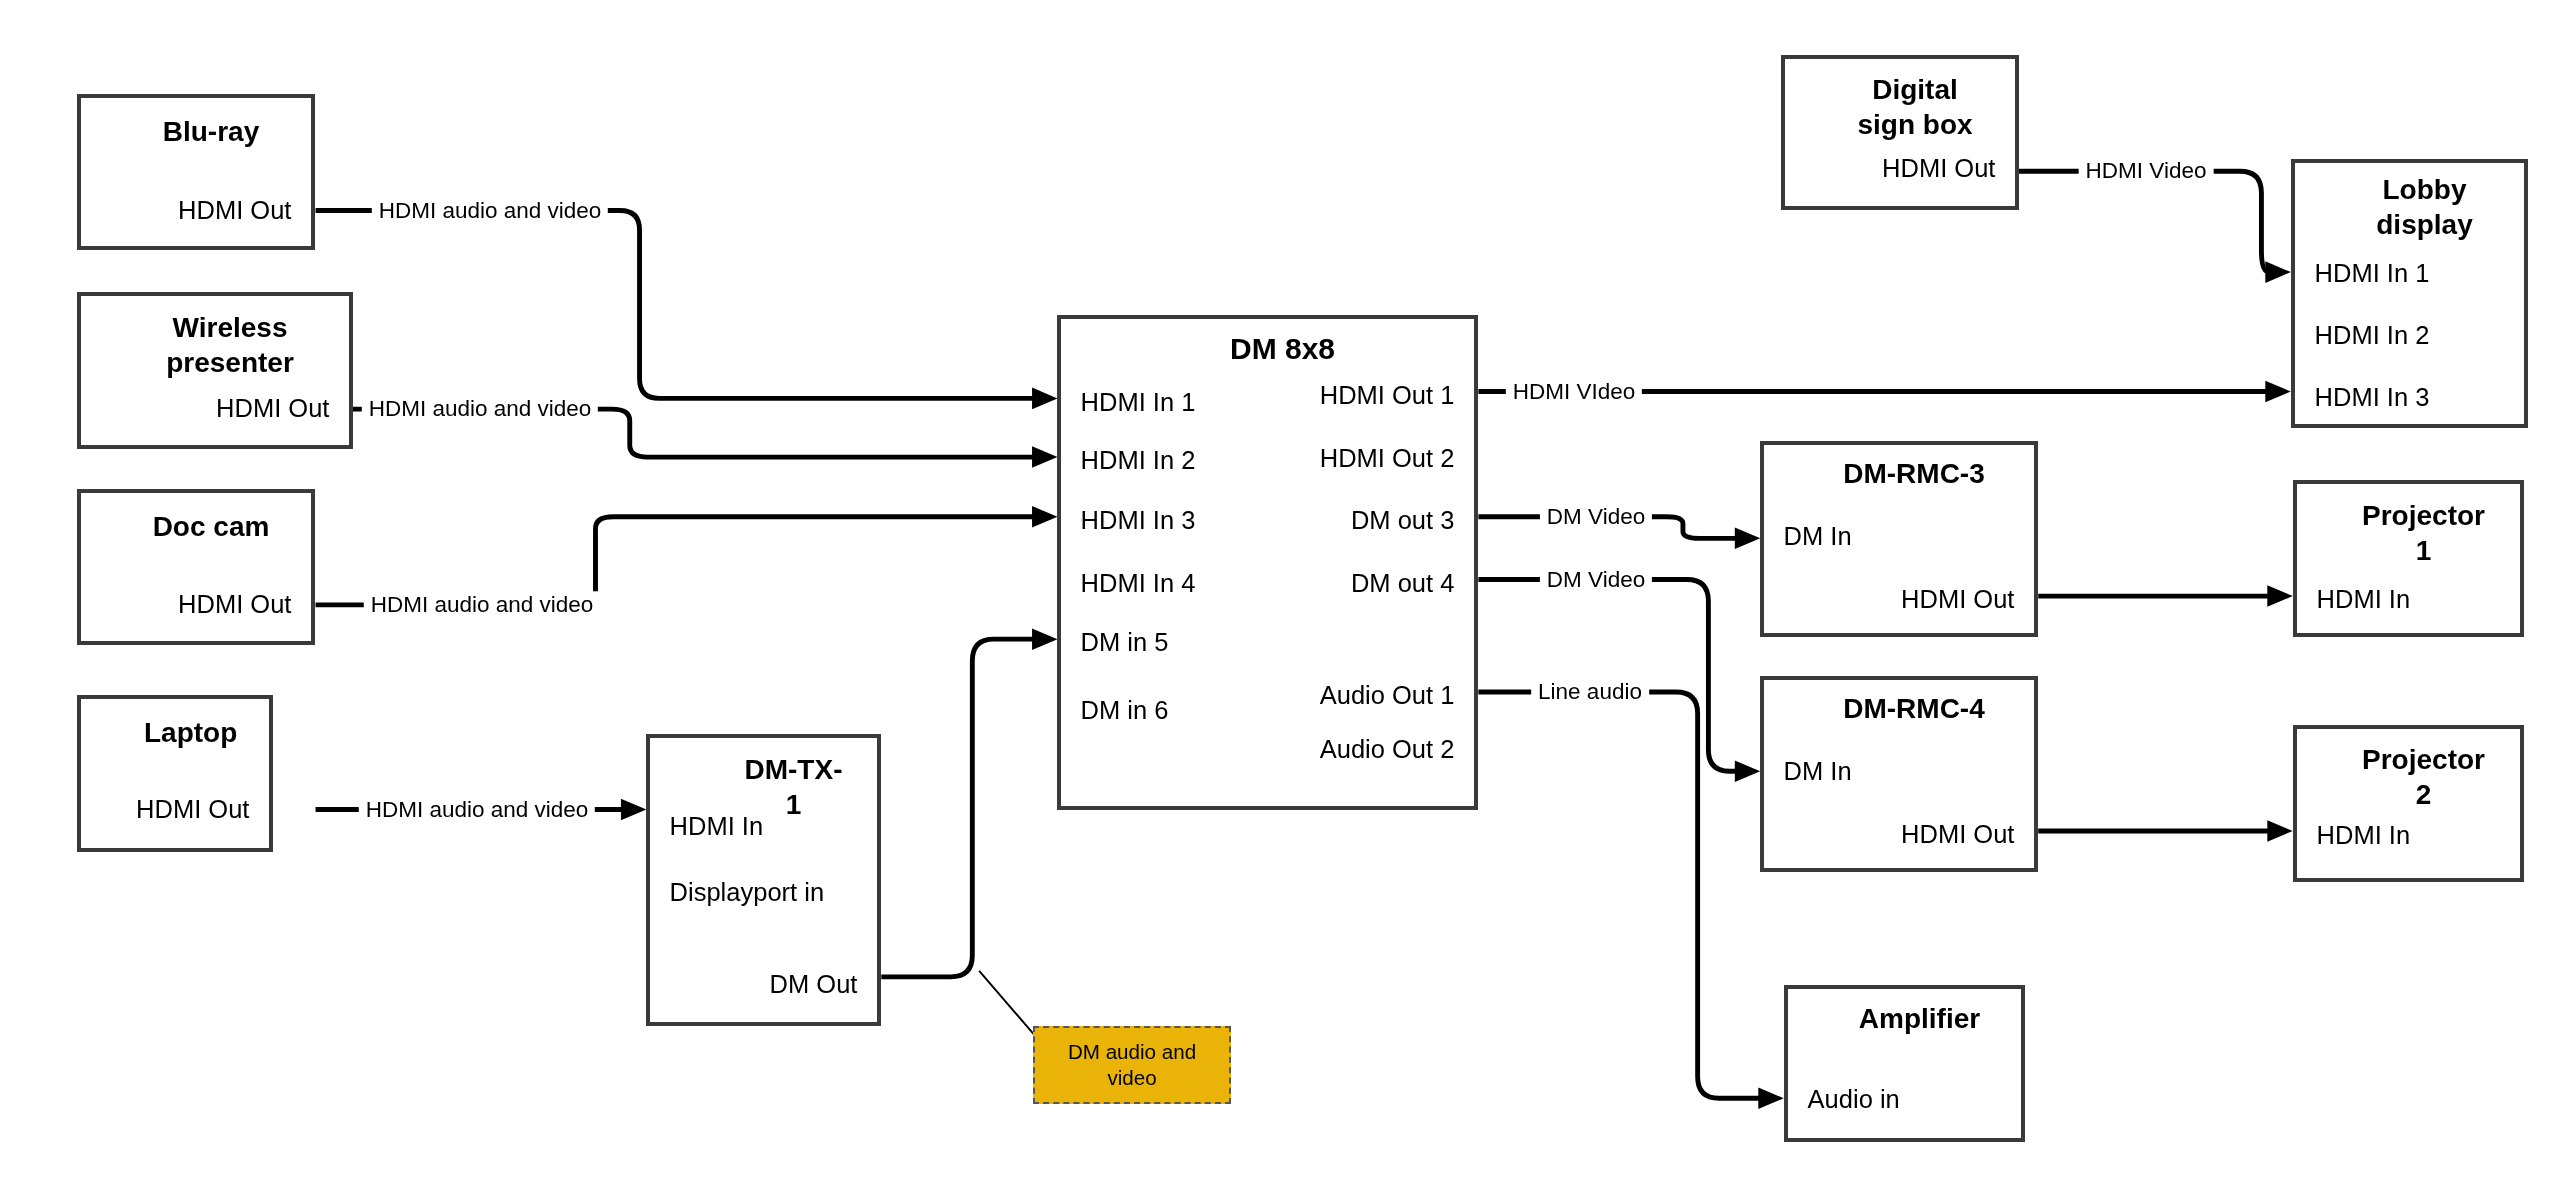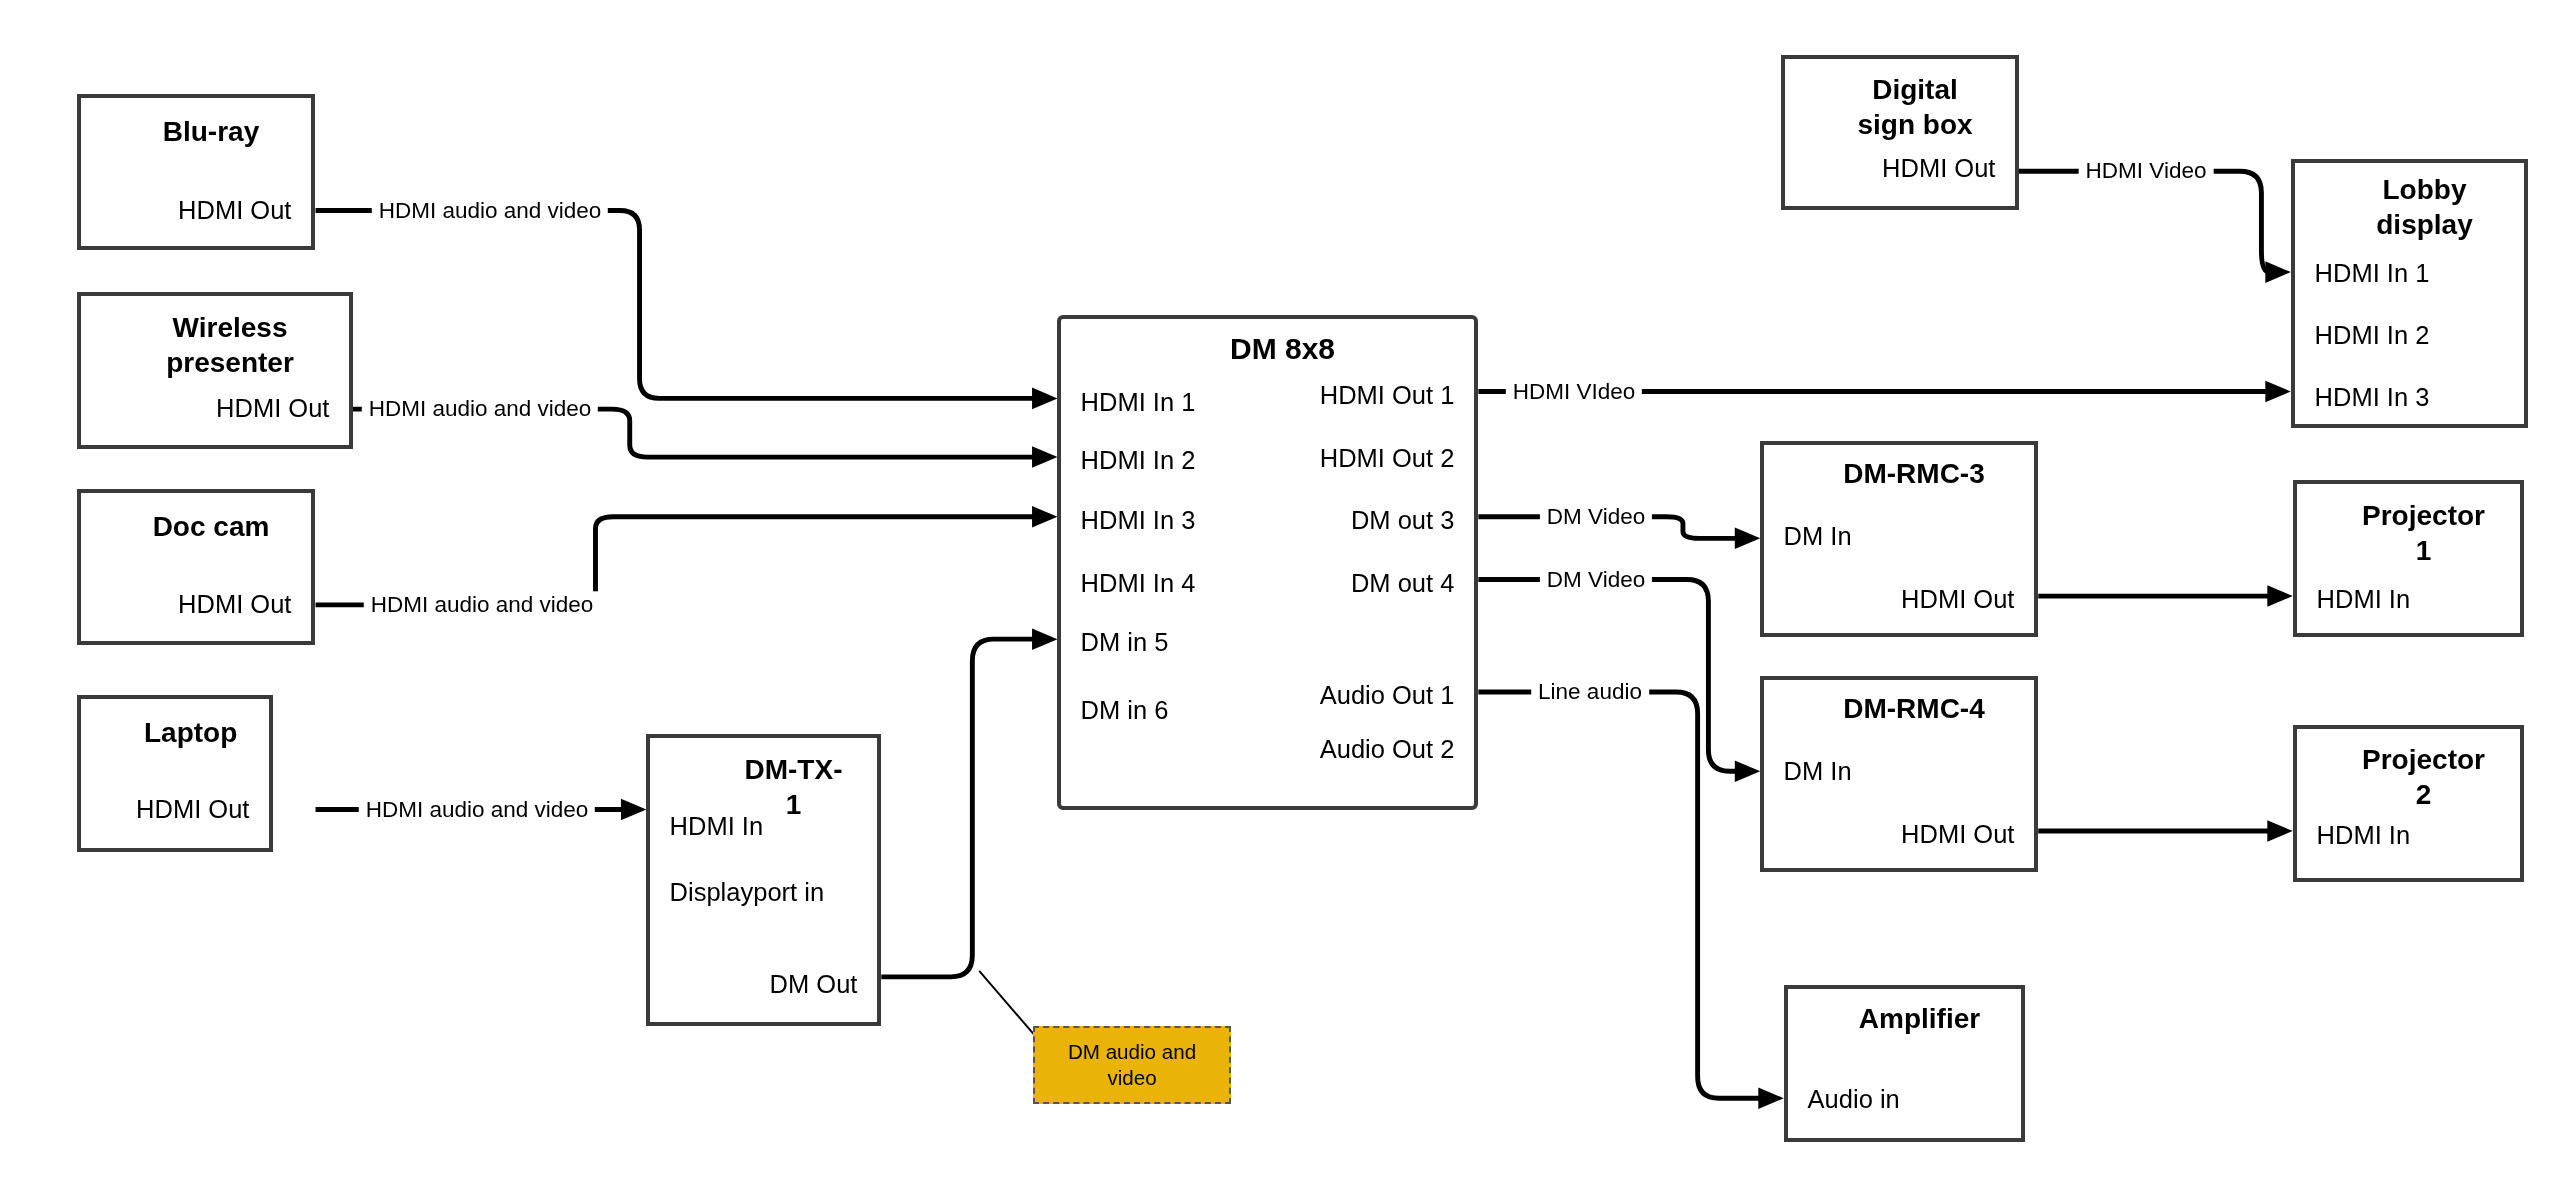--- a/index.html
+++ b/index.html
@@ -90,21 +90,21 @@
   <div class="port r" style="top:96px;">HDMI Out</div>
 </div>
 
 <div class="box" style="left:646px;top:734px;width:235px;height:292px;">
   <div class="title" style="margin-top:13.7px;margin-left:30px;">DM-TX-1</div>
   <div class="port l" style="top:74px;">HDMI In</div>
   <div class="port l" style="top:140px;">Displayport in</div>
   <div class="port r" style="top:232px;">DM Out</div>
 </div>
 
-<div class="box" style="left:1057px;top:315px;width:421px;height:495px;border-radius:6px;">
+<div class="box" style="left:1057px;top:315px;width:421px;height:495px;">
   <div class="title" style="margin-top:11.7px;font-size:30px;">DM 8x8</div>
   <div class="port l" style="top:69px;">HDMI In 1</div>
   <div class="port l" style="top:127px;">HDMI In 2</div>
   <div class="port l" style="top:187px;">HDMI In 3</div>
   <div class="port l" style="top:250px;">HDMI In 4</div>
   <div class="port l" style="top:309px;">DM in 5</div>
   <div class="port l" style="top:377px;">DM in 6</div>
   <div class="port r" style="top:62px;">HDMI Out 1</div>
   <div class="port r" style="top:125px;">HDMI Out 2</div>
   <div class="port r" style="top:187px;">DM out 3</div>

